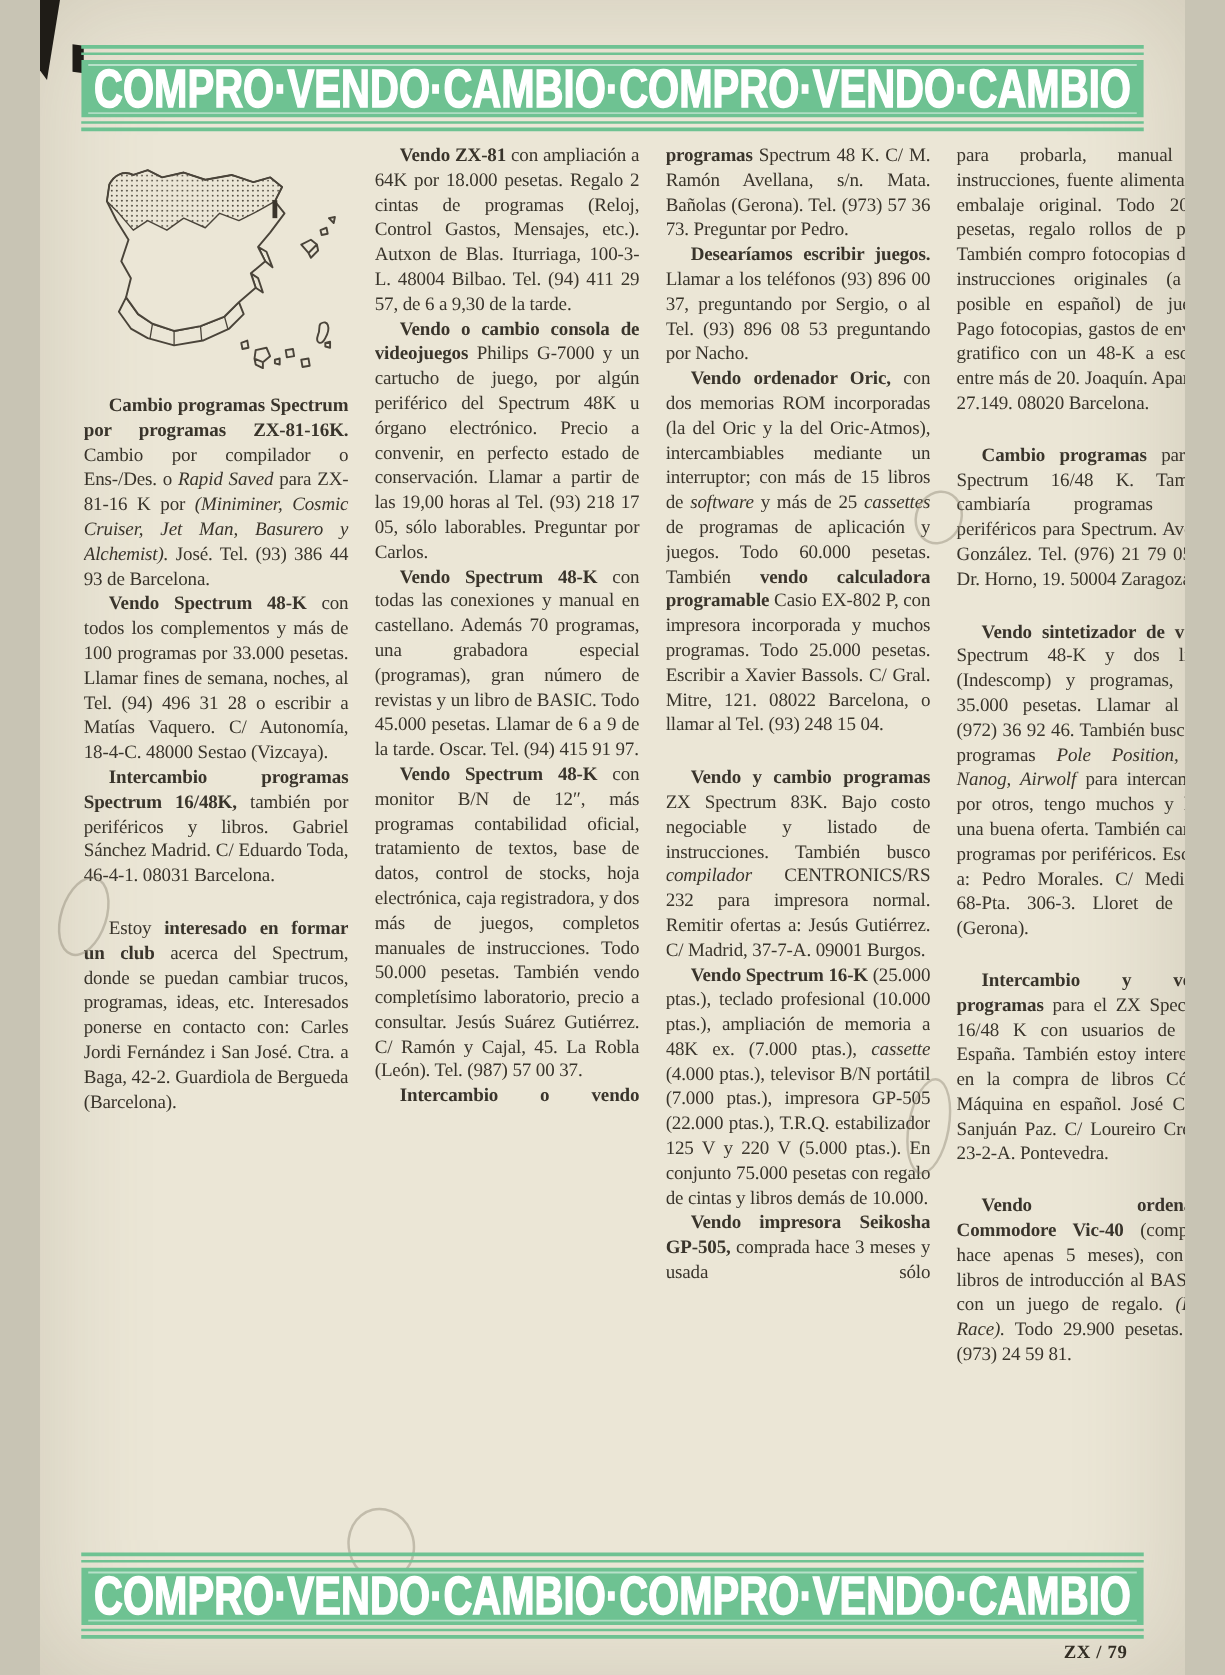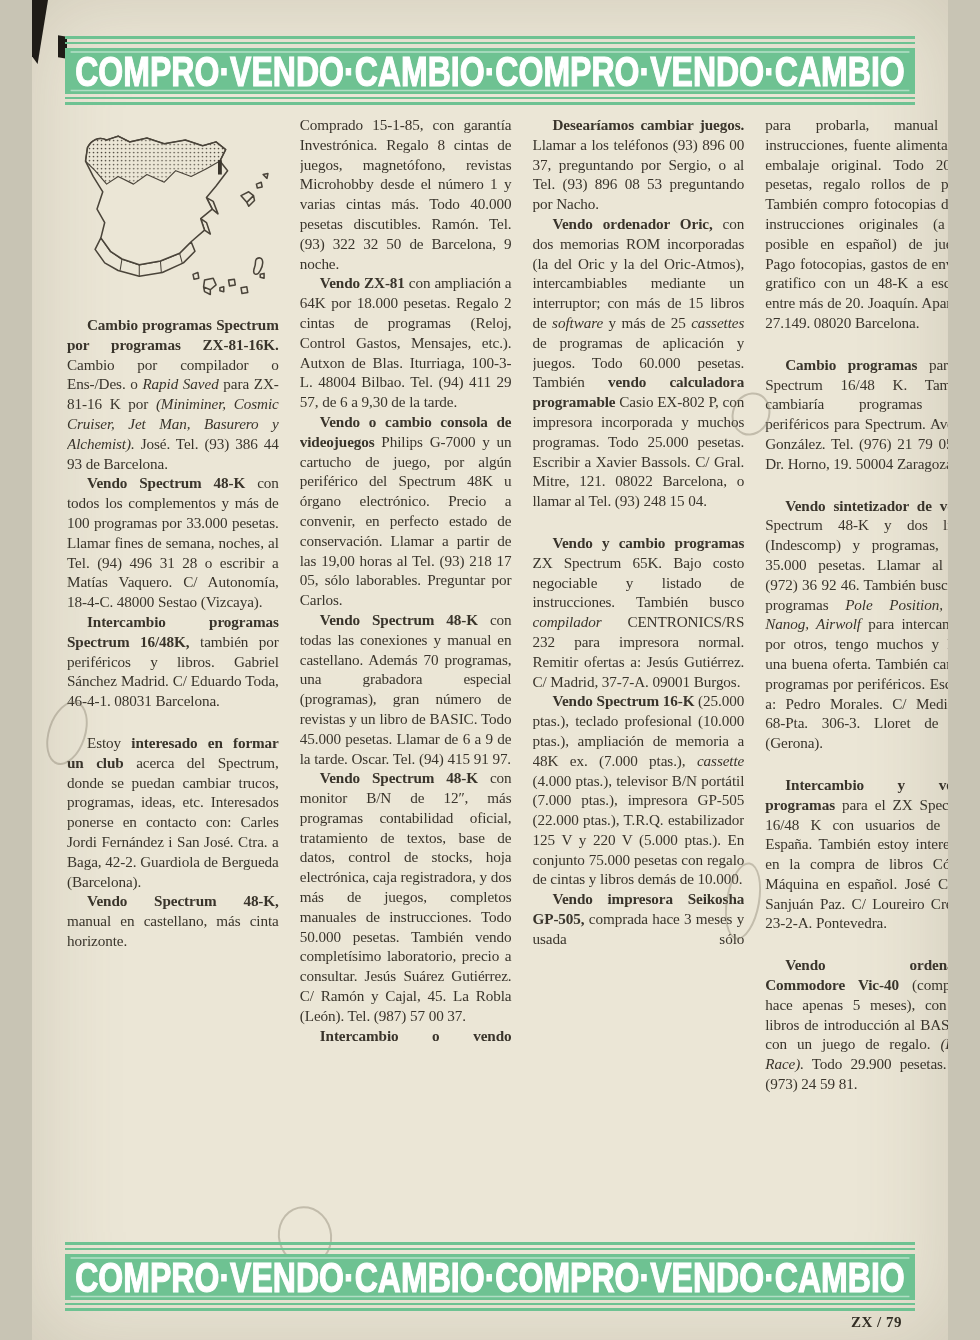--- a/index.html
+++ b/index.html
@@ -118,35 +118,34 @@
             <path d="M176,180 L182,179 L183,185 L177,186 Z"></path>
             <path d="M192,150 C198,146 201,153 196,162 C193,168 187,167 190,159 C192,155 190,152 192,150 Z"></path>
             <path d="M196,166 L200,165 L200,170 L196,169 Z"></path>
           </g>
         </svg>
       </div>
     <p class="ad"><span class="b">Cambio programas Spectrum por programas ZX-81-16K.</span><span> Cambio por compilador o Ens-/Des. o </span><span class="i">Rapid Saved</span><span> para ZX-81-16 K por </span><span class="i">(Miniminer, Cosmic Cruiser, Jet Man, Basurero y Alchemist).</span><span> José. Tel. (93) 386 44 93 de Barcelona.</span></p>
         <p class="ad"><span class="b">Vendo Spectrum 48-K</span><span> con todos los complementos y más de 100 programas por 33.000 pesetas. Llamar fines de semana, noches, al Tel. (94) 496 31 28 o escribir a Matías Vaquero. C/ Autonomía, 18-4-C. 48000 Sestao (Vizcaya).</span></p>
         <p class="ad"><span class="b">Intercambio programas Spectrum 16/48K,</span><span> también por periféricos y libros. Gabriel Sánchez Madrid. C/ Eduardo Toda, 46-4-1. 08031 Barcelona.</span></p>
         <p class="ad gap"><span>Estoy </span><span class="b">interesado en formar un club</span><span> acerca del Spectrum, donde se puedan cambiar trucos, programas, ideas, etc. Interesados ponerse en contacto con: Carles Jordi Fernández i San José. Ctra. a Baga, 42-2. Guardiola de Bergueda (Barcelona).</span></p>
-        <p class="ad"><span class="b">Vendo Spectrum 48-K,</span><span> manual en castellano, más cinta horizonte.</span></p>
       </div>
 
     <div class="col">
-        <p class="ad noindent"><span>Comprado 15-1-85, con garantía Investrónica. Regalo 8 cintas de juegos, magnetófono, revistas Microhobby desde el número 1 y varias cintas más. Todo 40.000 pesetas discutibles. Ramón. Tel. (93) 322 32 50 de Barcelona, 9 noche.</span></p>
         <p class="ad"><span class="b">Vendo ZX-81</span><span> con ampliación a 64K por 18.000 pesetas. Regalo 2 cintas de programas (Reloj, Control Gastos, Mensajes, etc.). Autxon de Blas. Iturriaga, 100-3-L. 48004 Bilbao. Tel. (94) 411 29 57, de 6 a 9,30 de la tarde.</span></p>
         <p class="ad"><span class="b">Vendo o cambio consola de videojuegos</span><span> Philips G-7000 y un cartucho de juego, por algún periférico del Spectrum 48K u órgano electrónico. Precio a convenir, en perfecto estado de conservación. Llamar a partir de las 19,00 horas al Tel. (93) 218 17 05, sólo laborables. Preguntar por Carlos.</span></p>
         <p class="ad"><span class="b">Vendo Spectrum 48-K</span><span> con todas las conexiones y manual en castellano. Además 70 programas, una grabadora especial (programas), gran número de revistas y un libro de BASIC. Todo 45.000 pesetas. Llamar de 6 a 9 de la tarde. Oscar. Tel. (94) 415 91 97.</span></p>
         <p class="ad"><span class="b">Vendo Spectrum 48-K</span><span> con monitor B/N de 12″, más programas contabilidad oficial, tratamiento de textos, base de datos, control de stocks, hoja electrónica, caja registradora, y dos más de juegos, completos manuales de instrucciones. Todo 50.000 pesetas. También vendo completísimo laboratorio, precio a consultar. Jesús Suárez Gutiérrez. C/ Ramón y Cajal, 45. La Robla (León). Tel. (987) 57 00 37.</span></p>
         <p class="ad jlast"><span class="b">Intercambio o vendo</span></p>
       </div>
     <div class="col">
-        <p class="ad"><span class="b">Desearíamos cambiar juegos.</span><span> Llamar a los teléfonos (93) 896 00 37, preguntando por Sergio, o al Tel. (93) 896 08 53 preguntando por Nacho.</span></p>
+        <p class="ad noindent"><span class="b">programas</span><span> Spectrum 48 K. C/ M. Ramón Avellana, s/n. Mata. Bañolas (Gerona). Tel. (973) 57 36 73. Preguntar por Pedro.</span></p>
+        <p class="ad"><span class="b">Desearíamos escribir juegos.</span><span> Llamar a los teléfonos (93) 896 00 37, preguntando por Sergio, o al Tel. (93) 896 08 53 preguntando por Nacho.</span></p>
         <p class="ad"><span class="b">Vendo ordenador Oric,</span><span> con dos memorias ROM incorporadas (la del Oric y la del Oric-Atmos), intercambiables mediante un interruptor; con más de 15 libros de </span><span class="i">software</span><span> y más de 25 </span><span class="i">cassettes</span><span> de programas de aplicación y juegos. Todo 60.000 pesetas. También </span><span class="b">vendo calculadora programable</span><span> Casio EX-802 P, con impresora incorporada y muchos programas. Todo 25.000 pesetas. Escribir a Xavier Bassols. C/ Gral. Mitre, 121. 08022 Barcelona, o llamar al Tel. (93) 248 15 04.</span></p>
-        <p class="ad gap"><span class="b">Vendo y cambio programas</span><span> ZX Spectrum 65K. Bajo costo negociable y listado de instrucciones. También busco </span><span class="i">compilador</span><span> CENTRONICS/RS 232 para impresora normal. Remitir ofertas a: Jesús Gutiérrez. C/ Madrid, 37-7-A. 09001 Burgos.</span></p>
+        <p class="ad gap"><span class="b">Vendo y cambio programas</span><span> ZX Spectrum 83K. Bajo costo negociable y listado de instrucciones. También busco </span><span class="i">compilador</span><span> CENTRONICS/RS 232 para impresora normal. Remitir ofertas a: Jesús Gutiérrez. C/ Madrid, 37-7-A. 09001 Burgos.</span></p>
         <p class="ad"><span class="b">Vendo Spectrum 16-K</span><span> (25.000 ptas.), teclado profesional (10.000 ptas.), ampliación de memoria a 48K ex. (7.000 ptas.), </span><span class="i">cassette</span><span> (4.000 ptas.), televisor B/N portátil (7.000 ptas.), impresora GP-505 (22.000 ptas.), T.R.Q. estabilizador 125 V y 220 V (5.000 ptas.). En conjunto 75.000 pesetas con regalo de cintas y libros demás de 10.000.</span></p>
         <p class="ad jlast"><span class="b">Vendo impresora Seikosha GP-505,</span><span> comprada hace 3 meses y usada sólo</span></p>
       </div>
     <div class="col">
         <p class="ad noindent"><span>para probarla, manual de instrucciones, fuente alimentación, embalaje original. Todo 20.000 pesetas, regalo rollos de papel. También compro fotocopias de las instrucciones originales (a ser posible en español) de juegos. Pago fotocopias, gastos de envío y gratifico con un 48-K a escoger entre más de 20. Joaquín. Apartado 27.149. 08020 Barcelona.</span></p>
         <p class="ad gap"><span class="b">Cambio programas</span><span> para el Spectrum 16/48 K. También cambiaría programas por periféricos para Spectrum. Avelino González. Tel. (976) 21 79 05. C/ Dr. Horno, 19. 50004 Zaragoza.</span></p>
         <p class="ad gap"><span class="b">Vendo sintetizador de voz</span><span> y Spectrum 48-K y dos libros (Indescomp) y programas, todo 35.000 pesetas. Llamar al Tel. (972) 36 92 46. También busco los programas </span><span class="i">Pole Position, Tir Nanog, Airwolf</span><span> para intercambiar por otros, tengo muchos y haría una buena oferta. También cambio programas por periféricos. Escribir a: Pedro Morales. C/ Mediodía, 68-Pta. 306-3. Lloret de Mar (Gerona).</span></p>
         <p class="ad gap"><span class="b">Intercambio y vendo programas</span><span> para el ZX Spectrum 16/48 K con usuarios de toda España. También estoy interesado en la compra de libros Código Máquina en español. José Carlos Sanjuán Paz. C/ Loureiro Crespo, 23-2-A. Pontevedra.</span></p>
         <p class="ad gap"><span class="b">Vendo ordenador Commodore Vic-40</span><span> (comprado hace apenas 5 meses), con dos libros de introducción al BASIC y con un juego de regalo. </span><span class="i">(Road Race).</span><span> Todo 29.900 pesetas. Tel. (973) 24 59 81.</span></p>
       </div>

